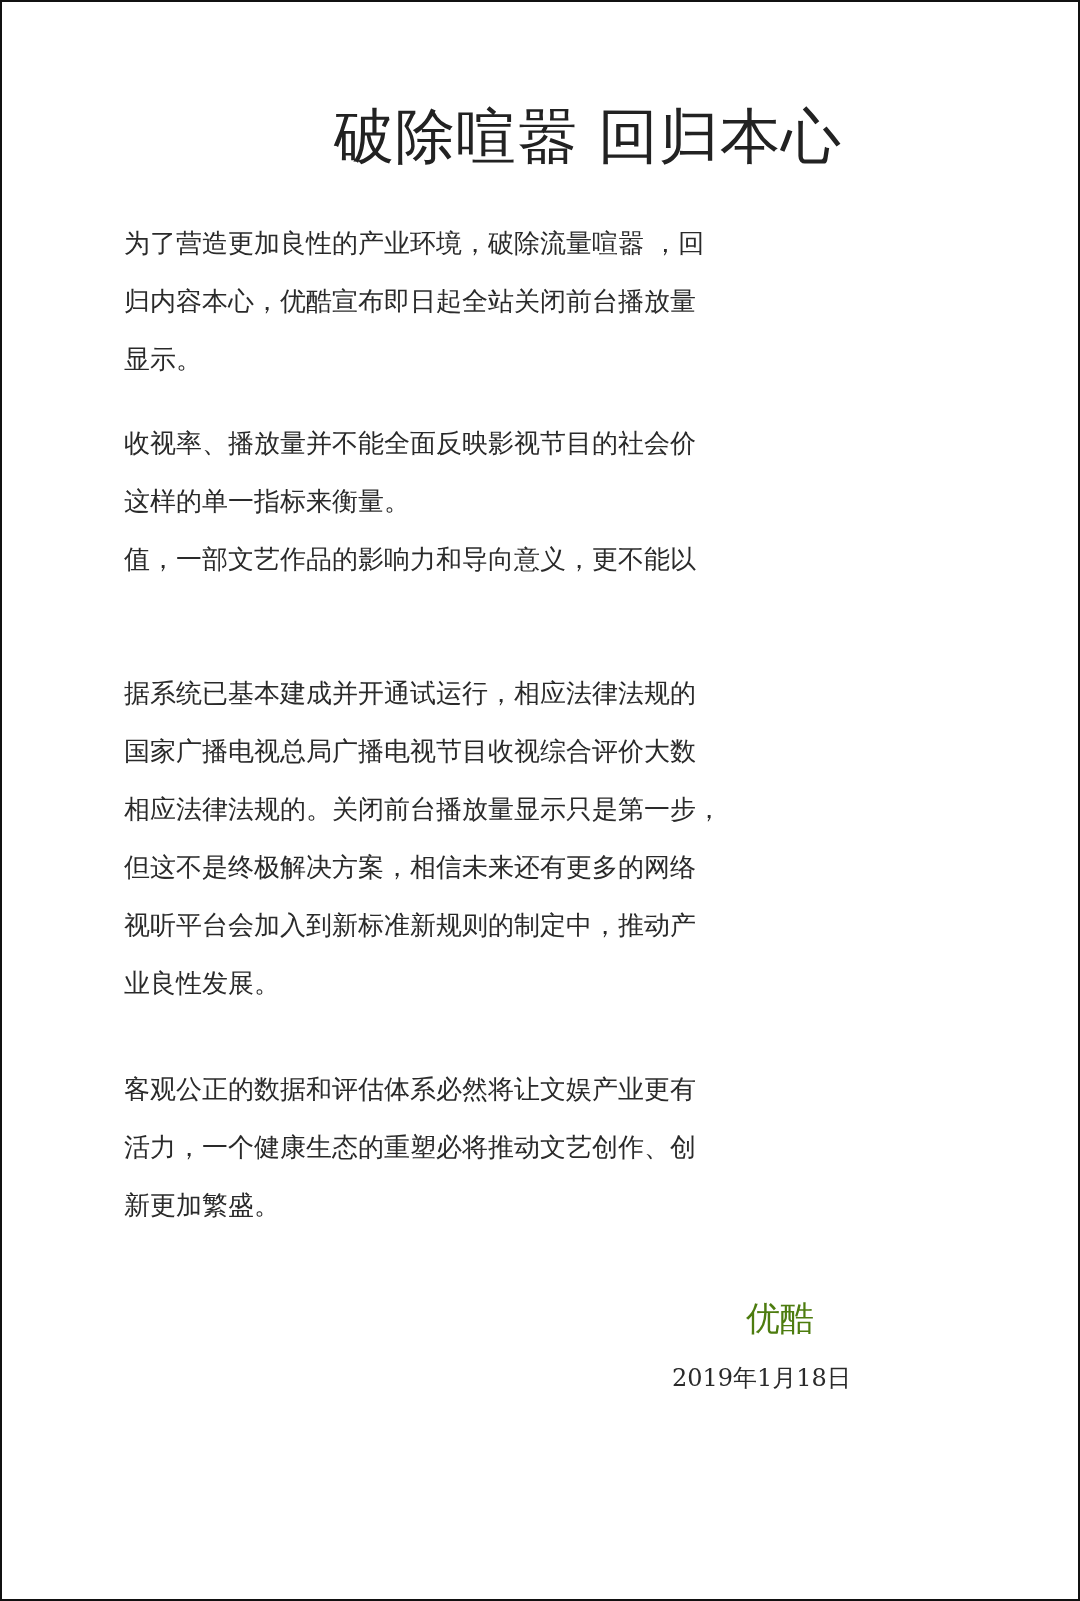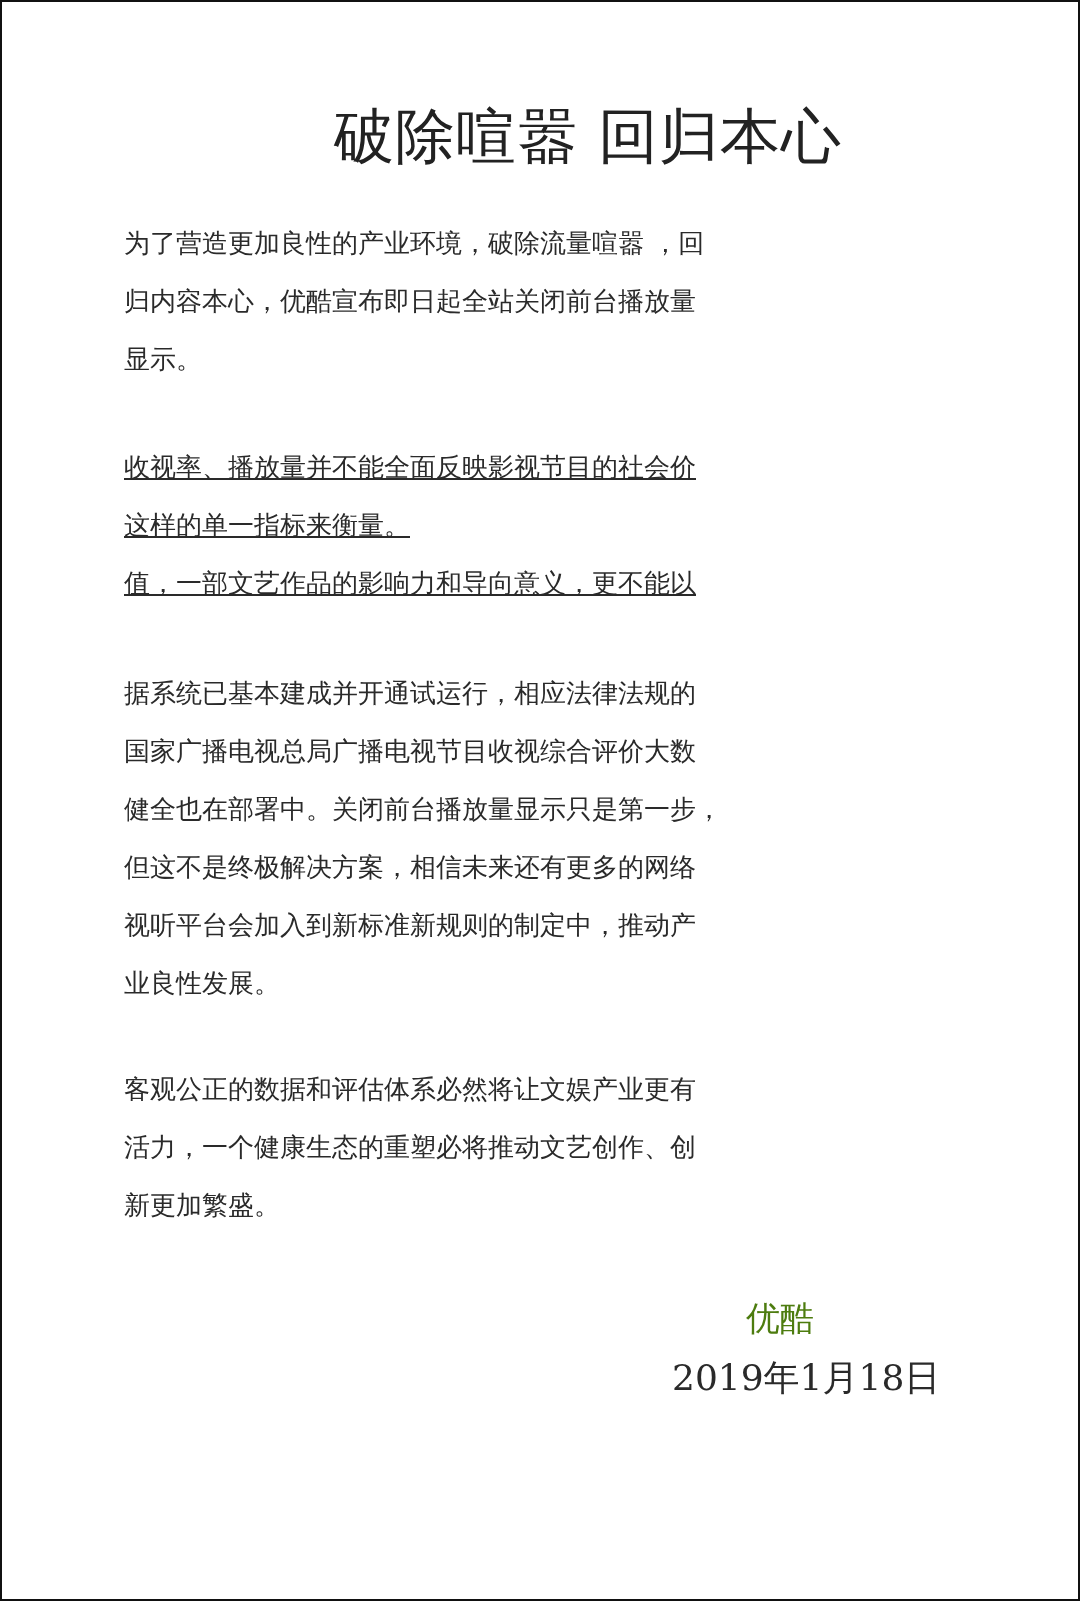--- a/index.html
+++ b/index.html
@@ -45,36 +45,36 @@
       font-size: 26px;
       line-height: 58px;
       margin: 0;
       color: #2a2a2a;
     }
     .para .line {
       display: block;
       white-space: nowrap;
     }
     .p1 { top: 214px; }
-    .p2 { top: 438px; text-decoration: underline; }
+    .p2 { top: 414px; }
     .p3 { top: 664px; }
     .p4 { top: 1060px; }
     .signature {
       position: absolute;
       left: 746px;
       top: 1296px;
       font-size: 34px;
       line-height: 44px;
       color: #4d7c0f;
     }
     .date {
       position: absolute;
       left: 672px;
       top: 1356px;
-      font-size: 36px;
+      font-size: 24px;
       line-height: 44px;
       color: #2a2a2a;
       white-space: nowrap;
     }
   </style>
 </head>
 <body>
 
 <div class="frame"></div>
 
@@ -88,21 +88,21 @@
 
 <div class="para p2">
   <span class="line">收视率、播放量并不能全面反映影视节目的社会价</span>
   <span class="line">这样的单一指标来衡量。</span>
   <span class="line">值，一部文艺作品的影响力和导向意义，更不能以</span>
 </div>
 
 <div class="para p3">
   <span class="line">据系统已基本建成并开通试运行，相应法律法规的</span>
   <span class="line">国家广播电视总局广播电视节目收视综合评价大数</span>
-  <span class="line">健全也在部署中。关闭前台播放量显示只是第一步，</span>
+  <span class="line">相应法律法规的。关闭前台播放量显示只是第一步，</span>
   <span class="line">但这不是终极解决方案，相信未来还有更多的网络</span>
   <span class="line">视听平台会加入到新标准新规则的制定中，推动产</span>
   <span class="line">业良性发展。</span>
 </div>
 
 <div class="para p4">
   <span class="line">客观公正的数据和评估体系必然将让文娱产业更有</span>
   <span class="line">活力，一个健康生态的重塑必将推动文艺创作、创</span>
   <span class="line">新更加繁盛。</span>
 </div>

